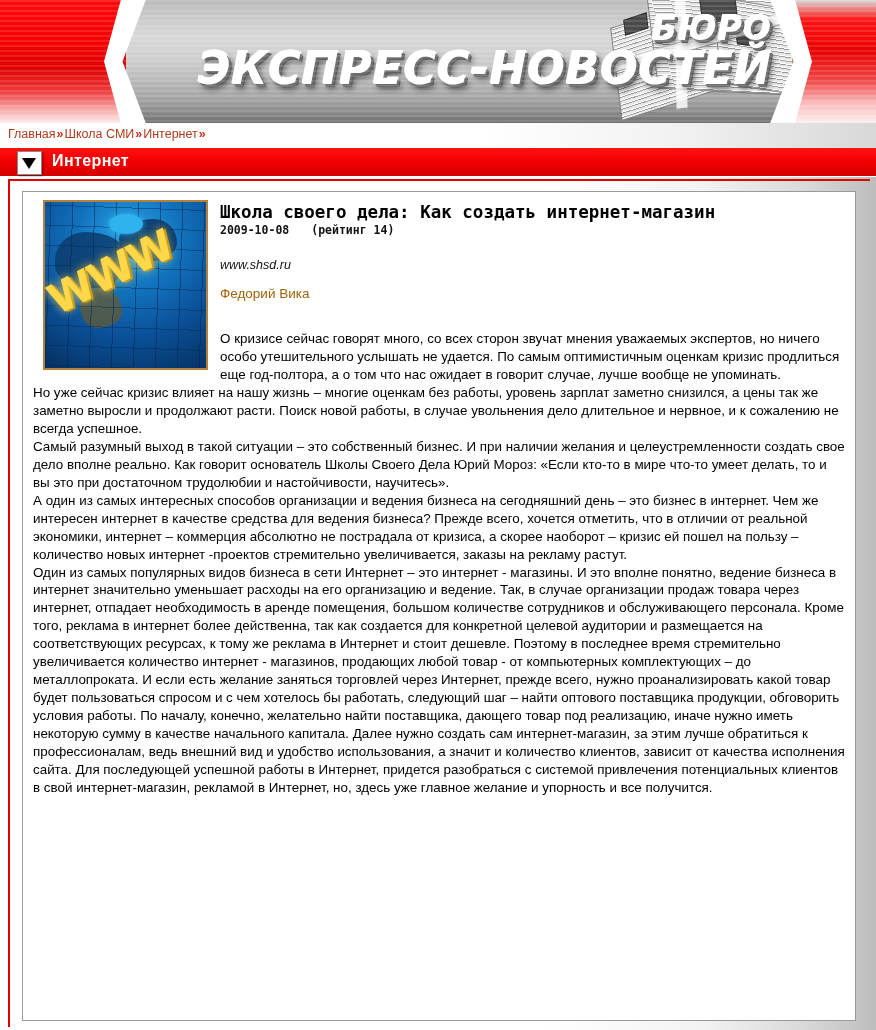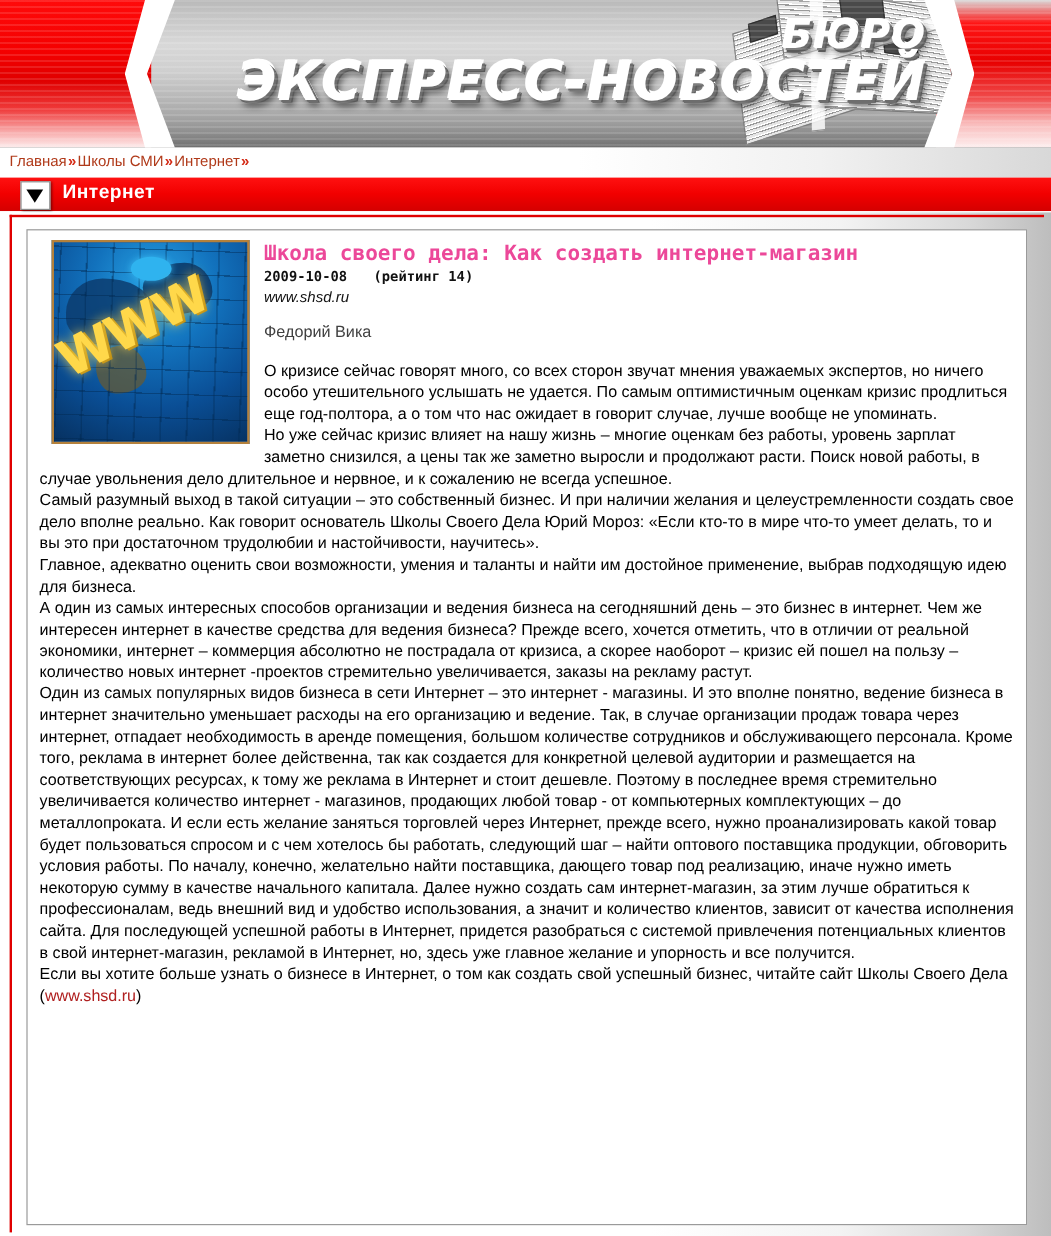--- a/index.html
+++ b/index.html
@@ -274,46 +274,46 @@
     color: #ffd84a;
     font-family: "DejaVu Sans", sans-serif;
     font-weight: bold;
     font-size: 42px;
     letter-spacing: -2px;
     text-shadow: 0 0 10px rgba(255,216,74,.85), 2px 2px 0 #b8860b;
     white-space: nowrap;
   }
 
   .art-title {
-    color: #ec4899;
+    color: #000000;
     font-family: "DejaVu Sans Mono", "Liberation Mono", monospace;
     font-size: 17.5px;
     font-weight: bold;
     line-height: 1.15;
     margin: 2px 0 1px 0;
   }
   .art-meta {
     font-family: "DejaVu Sans Mono", "Liberation Mono", monospace;
     font-size: 11.5px;
     font-weight: bold;
     color: #111;
-    margin-bottom: 4px;
+    margin-bottom: 21px;
   }
   .art-meta .rating { padding-left: 22px; }
   .art-source {
     font-size: 12.5px;
     font-style: italic;
     color: #111;
     padding-left: 6px;
     margin-bottom: 14px;
   }
   .art-author {
     font-size: 13.5px;
-    color: #404040;
-    margin-bottom: 16px;
+    color: #a16207;
+    margin-bottom: 29px;
   }
   .body-text {
     font-size: 13.4px;
     line-height: 1.34;
     color: #000;
     text-align: left;
   }
   .body-text p { margin: 0 0 0 0; }
   .body-text p.gap { }
   .body-text a {
@@ -345,21 +345,21 @@
   <div class="banner-title">
     <div class="bt-line1">БЮРО</div>
     <div class="bt-line2">ЭКСПРЕСС-НОВОСТЕЙ</div>
   </div>
 
   <div class="banner-gloss"></div>
 </div>
 
 <div class="crumbs-wrap">
   <div class="crumbs">
-    <a href="#">Главная</a><span class="sep">»</span><a href="#">Школы СМИ</a><span class="sep">»</span><a href="#">Интернет</a><span class="sep">»</span>
+    <a href="#">Главная</a><span class="sep">»</span><a href="#">Школа СМИ</a><span class="sep">»</span><a href="#">Интернет</a><span class="sep">»</span>
   </div>
 </div>
 
 <div class="sectionbar">
   <div class="sec-marker">
     <div class="tri"></div>
   </div>
   <div class="sec-title">Интернет</div>
 </div>
 
@@ -388,21 +388,19 @@
       </div>
 
       <div class="art-source">www.shsd.ru</div>
 
       <div class="art-author">Федорий Вика</div>
 
       <div class="body-text">
         <p>О кризисе сейчас говорят много, со всех сторон звучат мнения уважаемых экспертов, но ничего особо утешительного услышать не удается. По самым оптимистичным оценкам кризис продлиться еще год-полтора, а о том что нас ожидает в говорит случае, лучше вообще не упоминать.</p>
         <p>Но уже сейчас кризис влияет на нашу жизнь – многие оценкам без работы, уровень зарплат заметно снизился, а цены так же заметно выросли и продолжают расти. Поиск новой работы, в случае  увольнения дело длительное и нервное, и к сожалению не всегда успешное.</p>
         <p>Самый разумный выход в такой ситуации – это собственный бизнес.  И при наличии желания и целеустремленности создать свое дело вполне реально. Как говорит основатель Школы Своего Дела Юрий Мороз: «Если кто-то в мире что-то умеет делать, то и вы это при достаточном трудолюбии и настойчивости, научитесь».</p>
-        <p>Главное, адекватно оценить свои возможности, умения и таланты  и найти им достойное применение, выбрав подходящую идею для бизнеса.</p>
         <p>А один из самых интересных способов  организации и ведения бизнеса на сегодняшний день – это бизнес в интернет.  Чем же интересен интернет в качестве средства для ведения бизнеса? Прежде всего, хочется отметить, что в отличии от реальной экономики, интернет – коммерция абсолютно не пострадала от кризиса, а скорее наоборот – кризис ей пошел на пользу – количество новых интернет -проектов  стремительно увеличивается, заказы на рекламу растут.</p>
         <p class="gap">Один из самых популярных видов бизнеса в сети Интернет – это интернет - магазины. И это вполне понятно, ведение бизнеса в интернет значительно уменьшает расходы на его организацию и ведение. Так, в случае организации продаж товара через интернет, отпадает необходимость в аренде помещения, большом количестве сотрудников и обслуживающего персонала.  Кроме того,  реклама в интернет более действенна, так как создается для конкретной целевой аудитории и размещается на соответствующих ресурсах, к тому же реклама в Интернет и стоит дешевле.  Поэтому в последнее время стремительно увеличивается количество интернет - магазинов, продающих любой товар - от компьютерных комплектующих – до металлопроката. И если есть желание  заняться торговлей через Интернет, прежде всего, нужно проанализировать какой товар будет пользоваться спросом и с чем хотелось бы работать, следующий шаг – найти  оптового поставщика продукции, обговорить условия работы. По началу, конечно,  желательно найти поставщика,  дающего товар под реализацию, иначе нужно иметь некоторую сумму в качестве начального капитала.  Далее  нужно создать сам интернет-магазин,   за этим лучше обратиться к профессионалам, ведь внешний вид и удобство использования, а значит и количество клиентов,  зависит от качества исполнения сайта. Для последующей успешной работы в Интернет, придется разобраться с системой  привлечения  потенциальных клиентов  в свой интернет-магазин, рекламой в Интернет, но, здесь уже главное желание и упорность и все получится.</p>
-        <p class="gap"><span>Если вы хотите больше узнать о бизнесе в Интернет, о том как создать свой успешный  бизнес, читайте сайт Школы Своего Дела (</span><a href="#">www.shsd.ru</a><span>)</span></p>
       </div>
 
     </div>
   </div>
 </div>
 
 </body></html>

